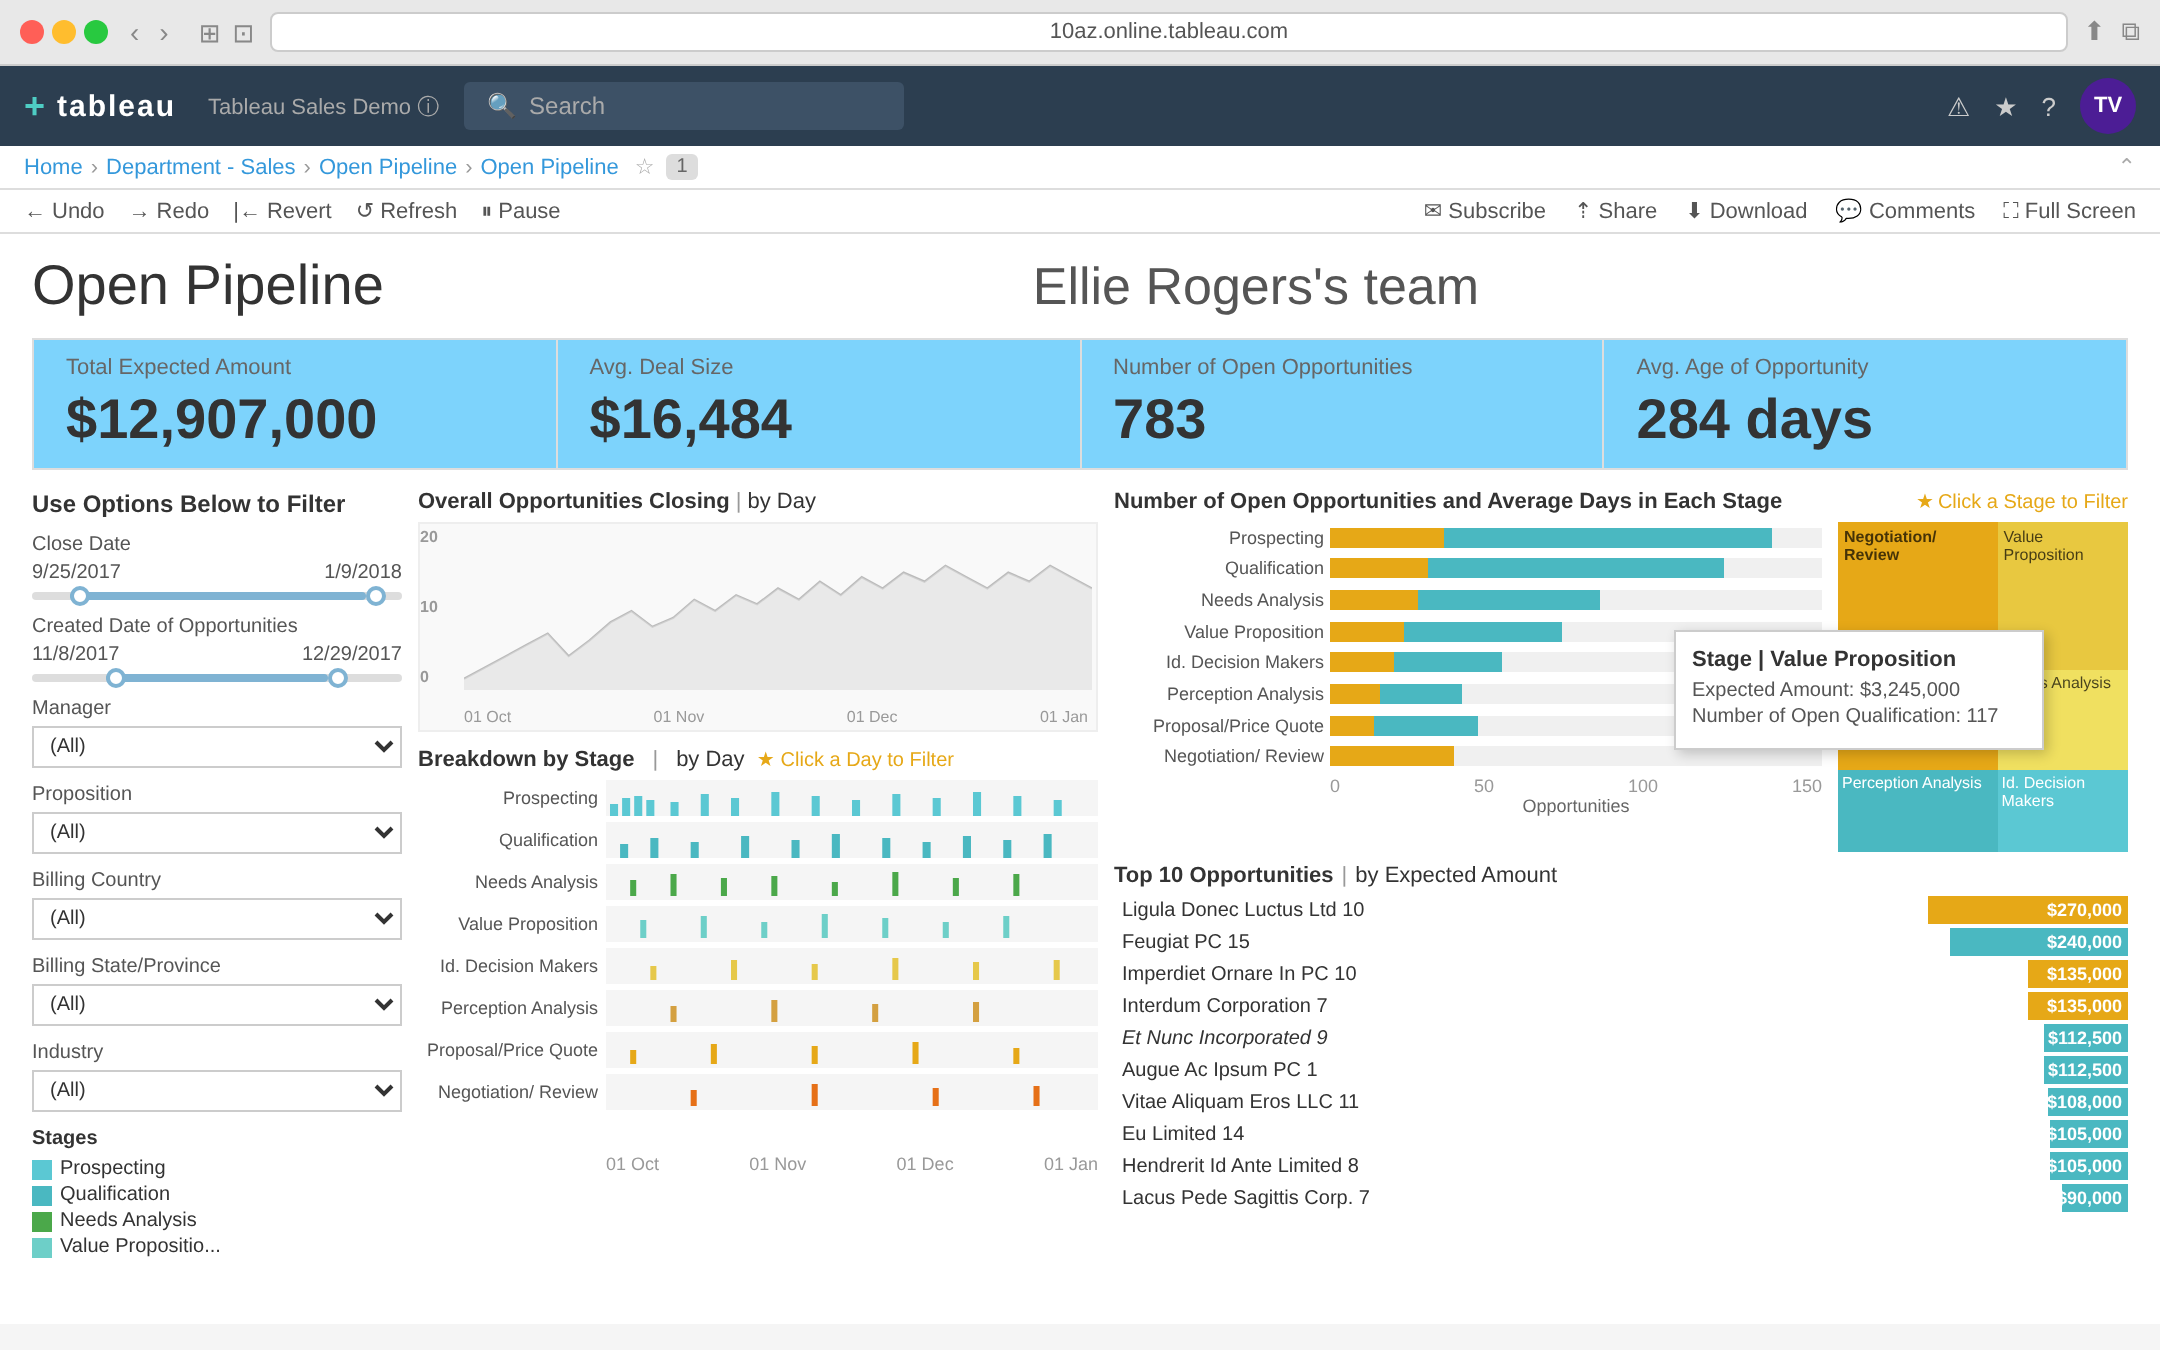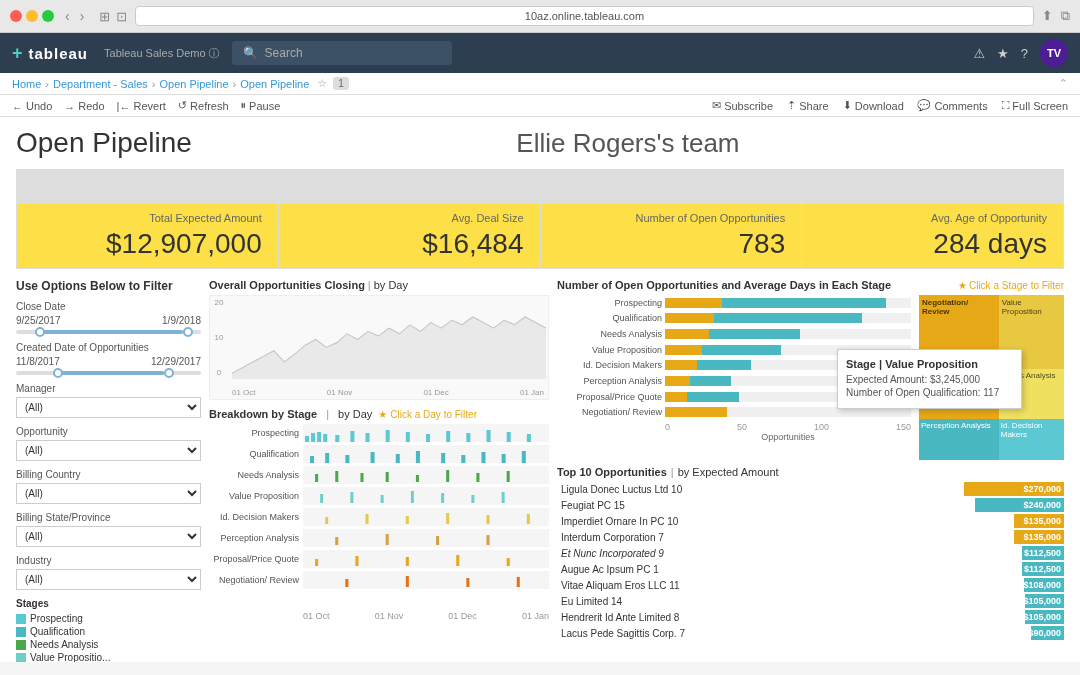--- a/index.html
+++ b/index.html
@@ -42,23 +42,23 @@
     
     .main-content { background: white; padding: 10px 16px; height: calc(675px - 32px - 40px - 28px - 30px); overflow: hidden; }
 
     
     .dashboard-header { display: flex; align-items: center; margin-bottom: 10px; }
     .dashboard-title { font-size: 28px; font-weight: 300; color: #333; }
     .team-title { font-size: 26px; font-weight: 300; color: #555; margin-left: auto; margin-right: auto; }
 
     
     .kpi-row { display: grid; grid-template-columns: repeat(4, 1fr); gap: 1px; background: #ddd; border: 1px solid #ddd; margin-bottom: 10px; }
-    .kpi-card { background: #fde047; padding: 8px 16px; text-align: right; margin-top: 34px; }
+    .kpi-card { background: #7dd3fc; padding: 8px 16px; text-align: left; }
     .kpi-label { font-size: 11px; color: #666; margin-bottom: 4px; }
-    .kpi-value { font-size: 28px; font-weight: 400; color: #333; }
+    .kpi-value { font-size: 28px; font-weight: 700; color: #333; }
 
     
     .dashboard-body { display: grid; grid-template-columns: 185px 340px 1fr; gap: 8px; height: calc(100% - 120px); }
 
     
     .filters-panel { font-size: 11px; }
     .filters-title { font-size: 12px; font-weight: bold; color: #333; margin-bottom: 8px; }
     .filter-group { margin-bottom: 8px; }
     .filter-label { color: #555; margin-bottom: 3px; font-size: 10px; }
     .filter-range { display: flex; justify-content: space-between; font-size: 10px; color: #555; }
@@ -71,21 +71,21 @@
     .legend-item { display: flex; align-items: center; gap: 4px; font-size: 10px; margin-bottom: 2px; }
     .legend-dot { width: 10px; height: 10px; }
 
     
     .charts-panel { overflow: hidden; }
     .chart-section-title { font-size: 11px; color: #333; margin-bottom: 4px; }
     .chart-section-title strong { font-weight: 600; }
     .chart-section-title .pipe { color: #999; margin: 0 3px; }
     .chart-area { background: #f9f9f9; border: 1px solid #eee; height: 120px; position: relative; overflow: hidden; margin-bottom: 8px; }
     .chart-y-axis { position: absolute; left: 0; top: 0; bottom: 20px; width: 20px; display: flex; flex-direction: column; justify-content: space-between; padding: 2px 0; }
-    .chart-y-label { font-size: 8px; color: #999; text-align: center; padding-right: 2px; }
+    .chart-y-label { font-size: 8px; color: #999; text-align: left; padding-right: 2px; font-weight: bold; }
     .chart-inner { position: absolute; left: 22px; right: 2px; top: 4px; bottom: 20px; }
     .chart-x-axis { position: absolute; bottom: 2px; left: 22px; right: 2px; display: flex; justify-content: space-between; }
     .chart-x-label { font-size: 8px; color: #999; }
 
     
     .breakdown-title { font-size: 11px; color: #333; margin-bottom: 4px; display: flex; align-items: center; gap: 6px; }
     .click-filter-link { color: #e6a817; font-size: 10px; display: flex; align-items: center; gap: 3px; }
     .stage-name { width: 90px; text-align: right; flex-shrink: 0; font-size: 9px; color: #555; }
 
     
@@ -233,21 +233,21 @@
       </div>
 
       <div class="filter-group">
         <div class="filter-label">Manager</div>
         <select class="filter-select">
           <option>(All)</option>
         </select>
       </div>
 
       <div class="filter-group">
-        <div class="filter-label">Opportunity</div>
+        <div class="filter-label">Proposition</div>
         <select class="filter-select">
           <option>(All)</option>
         </select>
       </div>
 
       <div class="filter-group">
         <div class="filter-label">Billing Country</div>
         <select class="filter-select">
           <option>(All)</option>
         </select>

